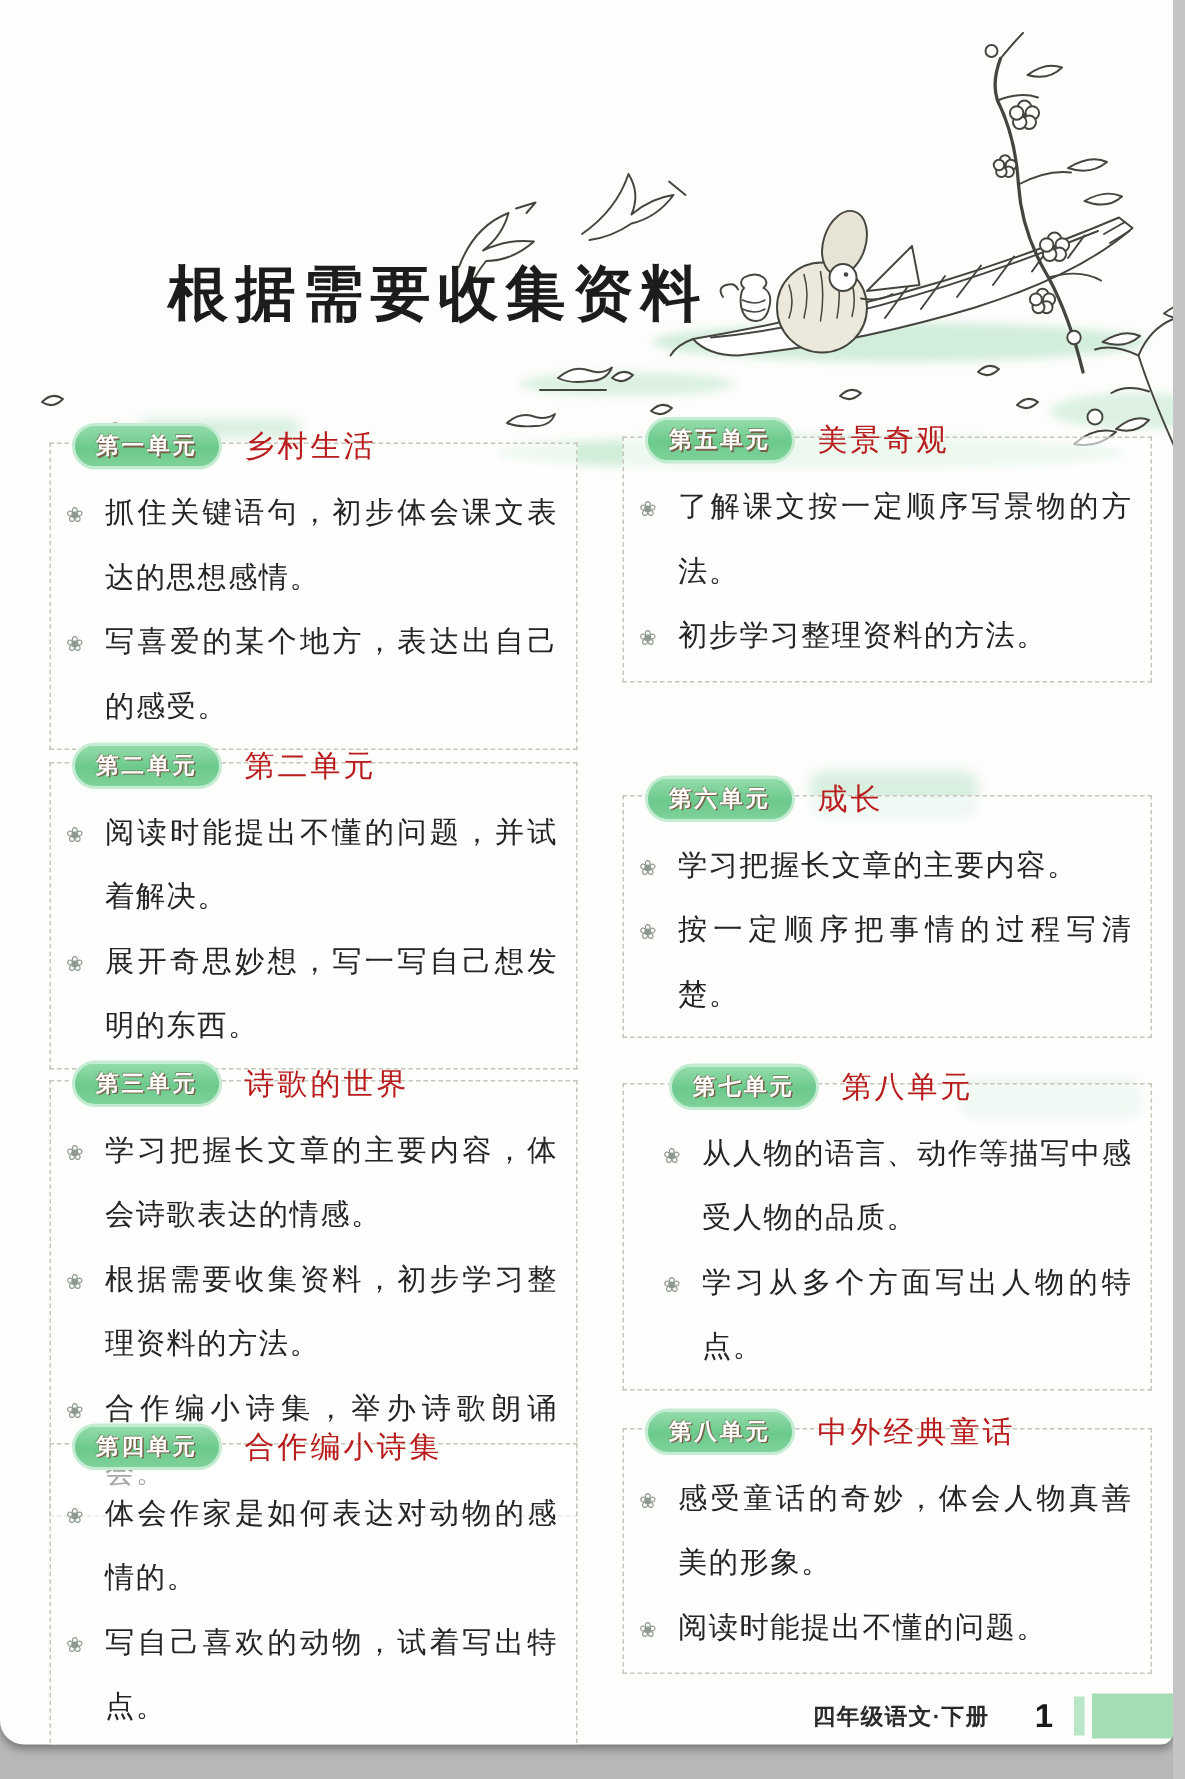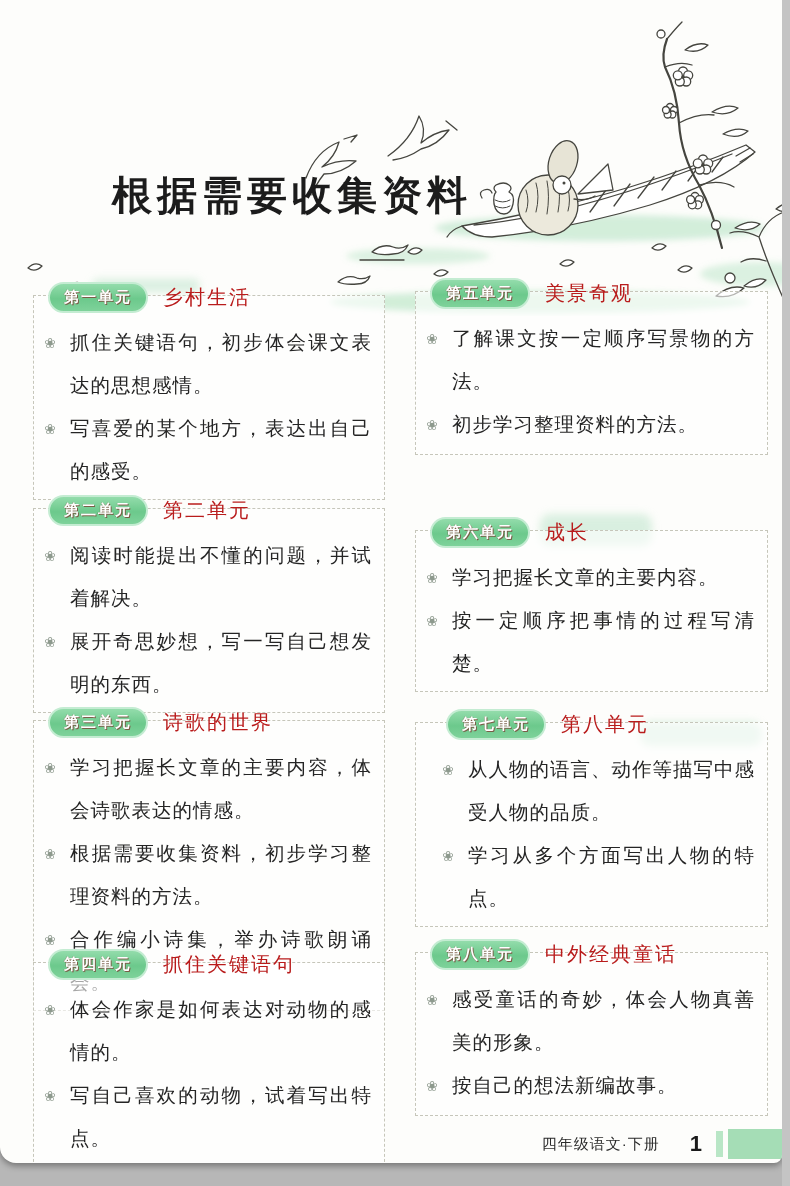--- a/index.html
+++ b/index.html
@@ -54,21 +54,21 @@
   }
   ul.points li .flower {
     position:absolute; left:0; top:1px;
     font-size:14px; color:#8e9a8e;
   }
 
   .footer {
     position:absolute; left:0; top:1126px; width:782px; height:36px;
     display:flex; align-items:center; justify-content:flex-end; z-index:6;
   }
-  .book-label { font-size:15px; font-weight:400; color:#2a2a2a; letter-spacing:1px; }
+  .book-label { font-size:15px; font-weight:700; color:#2a2a2a; letter-spacing:1px; }
   .page-num   { font-size:22px; font-weight:900; color:#1a1a1a; margin-left:30px; }
   .green-bar   { width:7px;  height:26px; background:#b9e6c6; margin-left:14px; }
   .green-block { width:56px; height:30px; background:#a5ddb6; margin-left:5px; margin-right:-2px; }
 </style>
 </head>
 <body>
 
 <div class="page">
 
   <svg class="scene" viewBox="0 0 790 310">
@@ -206,21 +206,21 @@
     <ul class="points">
       <li><span class="flower">❀</span><span>学习把握长文章的主要内容，体会诗歌表达的情感。</span></li>
       <li><span class="flower">❀</span><span>根据需要收集资料，初步学习整理资料的方法。</span></li>
       <li><span class="flower">❀</span><span>合作编小诗集，举办诗歌朗诵会。</span></li>
     </ul>
   </section>
 
   <section class="unit-box col-left" style="top:962px; min-height:161px;">
     <div class="unit-head">
       <span class="badge">第四单元</span>
-      <span class="unit-title">抓住关键语句</span>
+      <span class="unit-title">合作编小诗集</span>
     </div>
     <ul class="points">
       <li><span class="flower">❀</span><span>体会作家是如何表达对动物的感情的。</span></li>
       <li><span class="flower">❀</span><span>写自己喜欢的动物，试着写出特点。</span></li>
     </ul>
   </section>
 
   <section class="unit-box col-right" style="top:291px; min-height:164px;">
     <div class="unit-head">
       <span class="badge">第五单元</span>
@@ -254,21 +254,21 @@
     </ul>
   </section>
 
   <section class="unit-box col-right" style="top:952px; min-height:164px;">
     <div class="unit-head">
       <span class="badge">第八单元</span>
       <span class="unit-title">中外经典童话</span>
     </div>
     <ul class="points">
       <li><span class="flower">❀</span><span>感受童话的奇妙，体会人物真善美的形象。</span></li>
-      <li><span class="flower">❀</span><span>按自己的想法新编故事。</span></li>
+      <li><span class="flower">❀</span><span>阅读时能提出不懂的问题。</span></li>
     </ul>
   </section>
 
   <div class="footer">
     <span class="book-label">四年级语文·下册</span>
     <span class="page-num">1</span>
     <span class="green-bar"></span>
     <span class="green-block"></span>
   </div>
 

